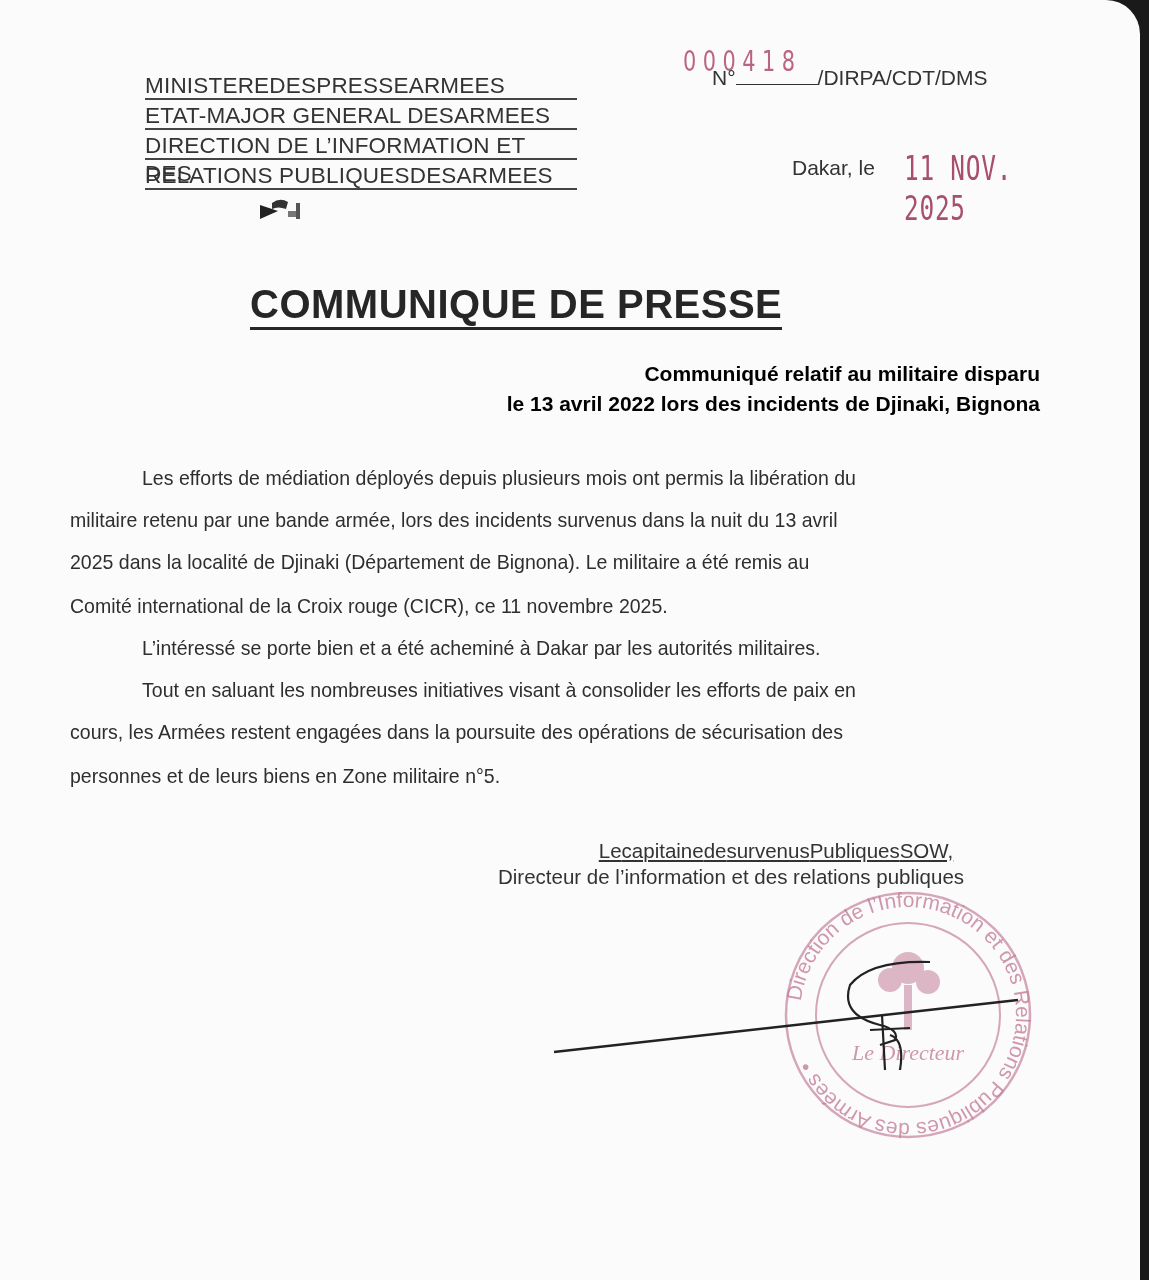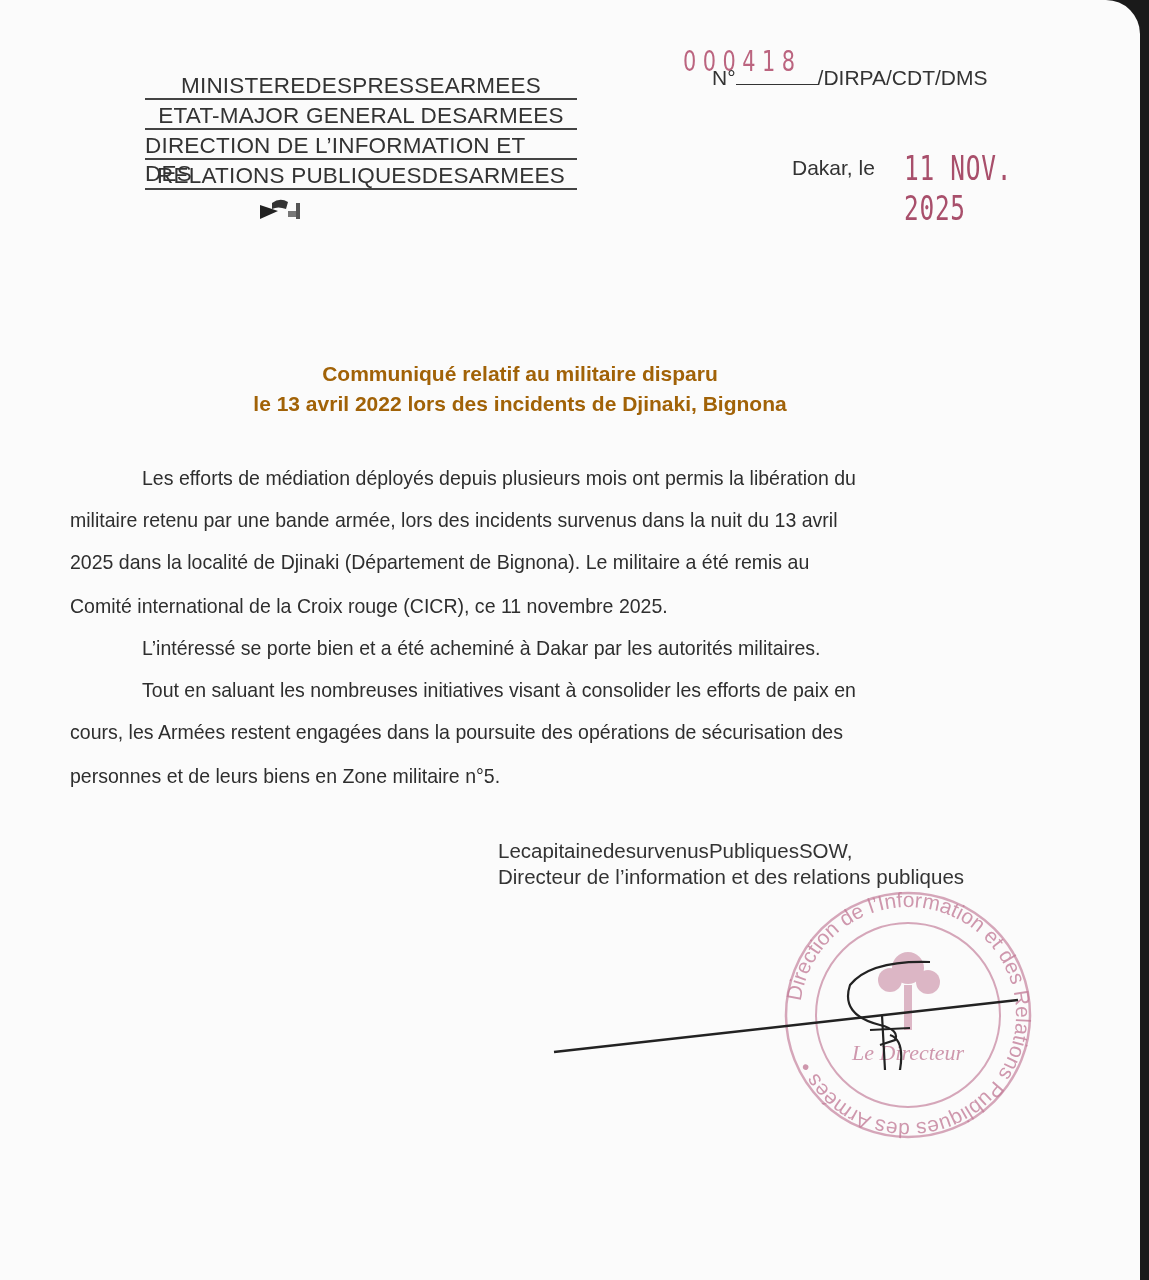--- a/index.html
+++ b/index.html
@@ -11,21 +11,21 @@
     .page {
       position:absolute; left:0; top:0; width:1140px; height:1280px;
       background:#fbfbfb; border-top-right-radius:34px;
       color:#2c2c2c;
     }
     .header-block {
       position:absolute; left:105px; top:72px; width:472px;
       font-size:22.5px; line-height:28px; color:#333;
     }
     .header-line {
-      display:flex; justify-content:center;
+      display:flex; justify-content:flex-start;
       border-bottom:2px solid #444; height:26px; margin-bottom:2px;
       letter-spacing:0.2px;
       margin-left:40px;
     }
     .emblem {
       position:absolute; left:258px; top:197px; width:46px; height:26px;
     }
     .ref {
       position:absolute; left:712px; top:66px; font-size:21px; color:#333;
     }
@@ -43,32 +43,32 @@
       position:absolute; left:904px; top:148px; font-size:34px; color:#a03d5c;
       font-family:"DejaVu Sans Mono", monospace; transform:scaleX(0.72); transform-origin:left;
       letter-spacing:1px; opacity:0.9;
     }
     .title {
       position:absolute; left:250px; top:282px; font-size:40px; font-weight:bold;
       color:#262626; letter-spacing:0.5px;
       border-bottom:3px solid #262626; line-height:44px; padding-bottom:1px;
     }
     .subtitle {
-      position:absolute; left:0; width:1040px; text-align:center; font-size:21px;
-      font-weight:bold; color:#a16207; line-height:26px;
+      position:absolute; left:0; width:1040px; text-align:right; font-size:21px;
+      font-weight:bold; color:#000000; line-height:26px;
     }
     .body-text {
       position:absolute; left:70px; width:955px; font-size:21px; color:#2e2e2e;
       font-family:"Liberation Sans Narrow","Liberation Sans", sans-serif;
     }
     .para { position:absolute; white-space:nowrap; transform-origin:left; }
     .signature {
       position:absolute; left:498px; top:838px; width:556px; font-size:20.5px; line-height:26px; color:#333;
     }
-    .sig-row { display:flex; justify-content:flex-start; }
+    .sig-row { display:flex; justify-content:center;text-decoration:underline; }
     .seal { position:absolute; left:776px; top:890px; width:264px; height:250px; }
     .scribble { position:absolute; left:550px; top:940px; width:480px; height:130px; }
   </style>
 </head>
 <body>
 
 <div class="page">
 
   <div class="header-block">
     <div class="header-line">
@@ -99,20 +99,21 @@
   </svg>
 
   <div class="stamp-num">000418</div>
   <div class="ref">
     <span class="n">N°</span><span class="blank"></span><span>/DIRPA/CDT/DMS</span>
   </div>
 
   <div class="place">Dakar, le</div>
   <div class="stamp-date">11 NOV. 2025</div>
 
+  <div class="title">COMMUNIQUE DE PRESSE</div>
 
   <div class="subtitle" style="top:361px;">Communiqué relatif au militaire disparu</div>
   <div class="subtitle" style="top:391px;">le 13 avril 2022 lors des incidents de Djinaki, Bignona</div>
 
   <div class="body-text">
     <div class="para" style="left:72px; top:466px; transform:scaleX(0.93);">Les efforts de médiation déployés depuis plusieurs mois ont permis la libération du</div>
     <div class="para" style="left:0; top:508px; transform:scaleX(0.93);">militaire retenu par une bande armée, lors des incidents survenus dans la nuit du 13 avril</div>
     <div class="para" style="left:0; top:550px; transform:scaleX(0.93);">2025 dans la localité de Djinaki (Département de Bignona). Le militaire a été remis au</div>
     <div class="para" style="left:0; top:594px; transform:scaleX(0.93);">Comité international de la Croix rouge (CICR), ce 11 novembre 2025.</div>
     <div class="para" style="left:72px; top:636px; transform:scaleX(0.93);">L’intéressé  se porte bien et a été acheminé à Dakar par les autorités militaires.</div>

